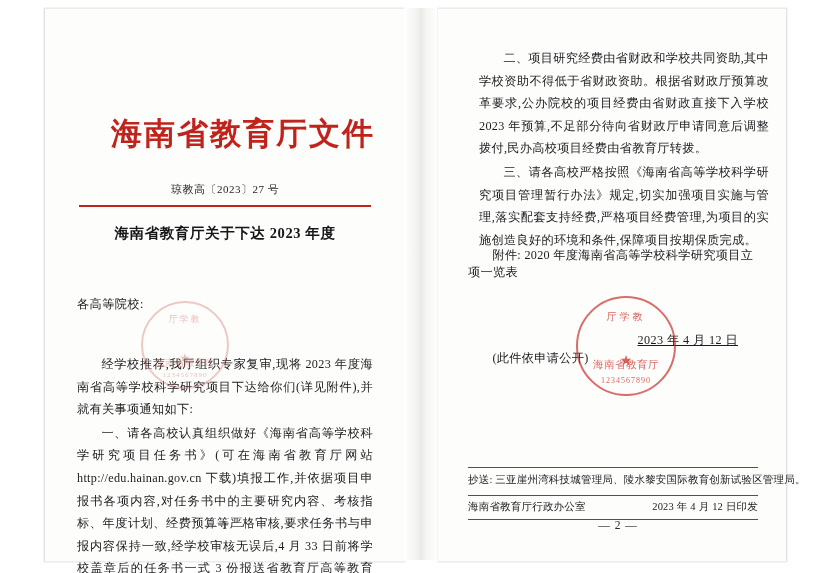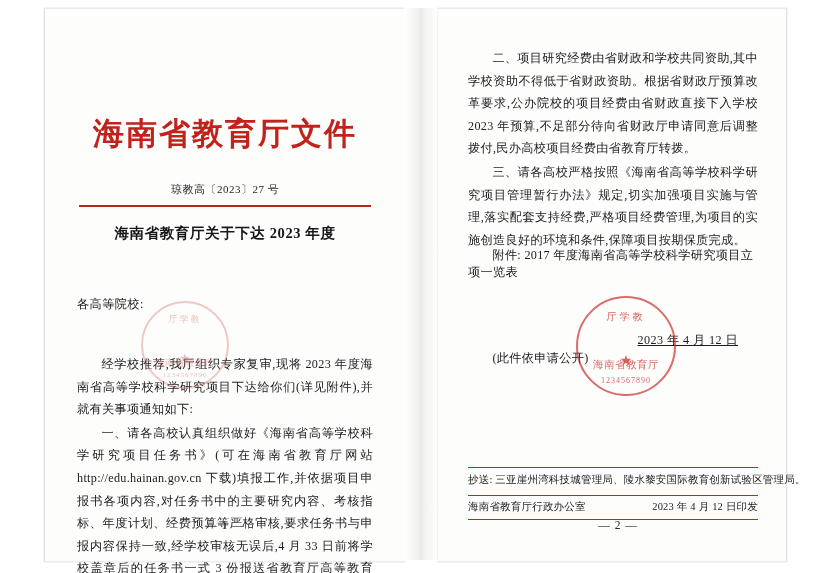--- a/index.html
+++ b/index.html
@@ -55,21 +55,21 @@
     left: 30px;
     top: 0;
     width: 300px;
     height: 552px;
   }
   .masthead {
     position: absolute;
     top: 104px;
     left: 0;
     width: 300px;
-    text-align: center;
+    text-align: right;
     color: #c0231c;
     font-size: 31px;
     font-weight: bold;
     letter-spacing: 2px;
     font-family: Liberation Sans, sans-serif;
     white-space: nowrap;
   }
   .doc-number {
     position: absolute;
     top: 173px;
@@ -138,21 +138,21 @@
   .rp-inner {
     position: absolute;
     left: 30px;
     top: 0;
     width: 290px;
     height: 552px;
   }
   .body-right {
     position: absolute;
     top: 38px;
-    left: 0;
+    left: 11px;
     width: 290px;
     font-size: 12.2px;
     color: #1c1c20;
     line-height: 22.6px;
     letter-spacing: 0.3px;
     text-align: justify;
   }
   .body-right p { margin: 0 0 1px 0; }
   .attachment {
     position: absolute;
@@ -327,21 +327,21 @@
   <div class="gutter-shadow"></div>
 
   <div class="page right">
     <div class="rp-inner">
 
       <div class="body-right">
         <p class="indent2">二、项目研究经费由省财政和学校共同资助,其中学校资助不得低于省财政资助。根据省财政厅预算改革要求,公办院校的项目经费由省财政直接下入学校 2023 年预算,不足部分待向省财政厅申请同意后调整拨付,民办高校项目经费由省教育厅转拨。</p>
         <p class="indent2">三、请各高校严格按照《海南省高等学校科学研究项目管理暂行办法》规定,切实加强项目实施与管理,落实配套支持经费,严格项目经费管理,为项目的实施创造良好的环境和条件,保障项目按期保质完成。</p>
       </div>
 
-      <div class="attachment">附件: 2017 年度海南省高等学校科学研究项目立项一览表</div>
+      <div class="attachment">附件: 2020 年度海南省高等学校科学研究项目立项一览表</div>
 
       <div class="sign-date">2023 年 4 月 12 日</div>
 
       <div class="disclosure">(此件依申请公开)</div>
 
       <div class="footer-rule top"></div>
       <div class="cc-line">抄送: 三亚崖州湾科技城管理局、陵水黎安国际教育创新试验区管理局。</div>
       <div class="footer-rule mid"></div>
       <div class="issuer">海南省教育厅行政办公室</div>
       <div class="issue-date">2023 年 4 月 12 日印发</div>

